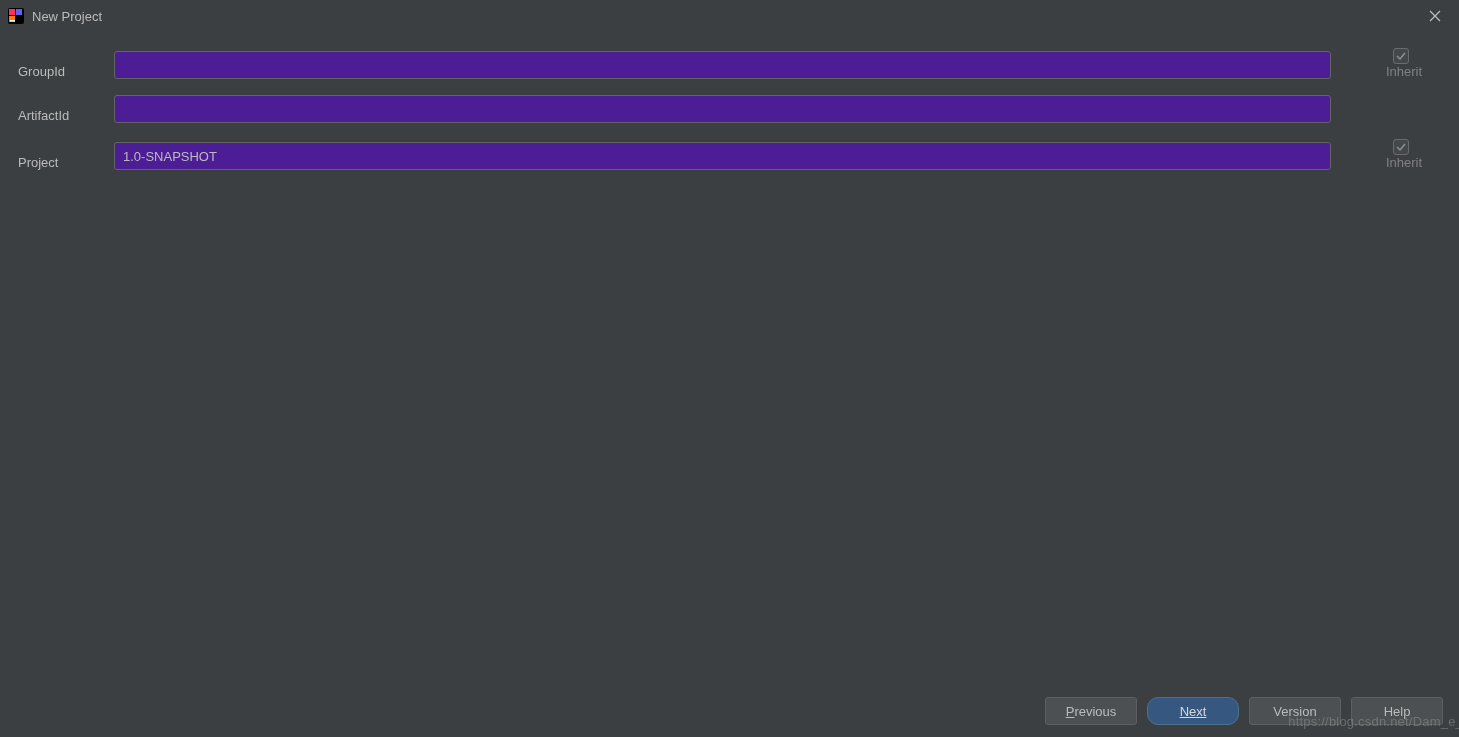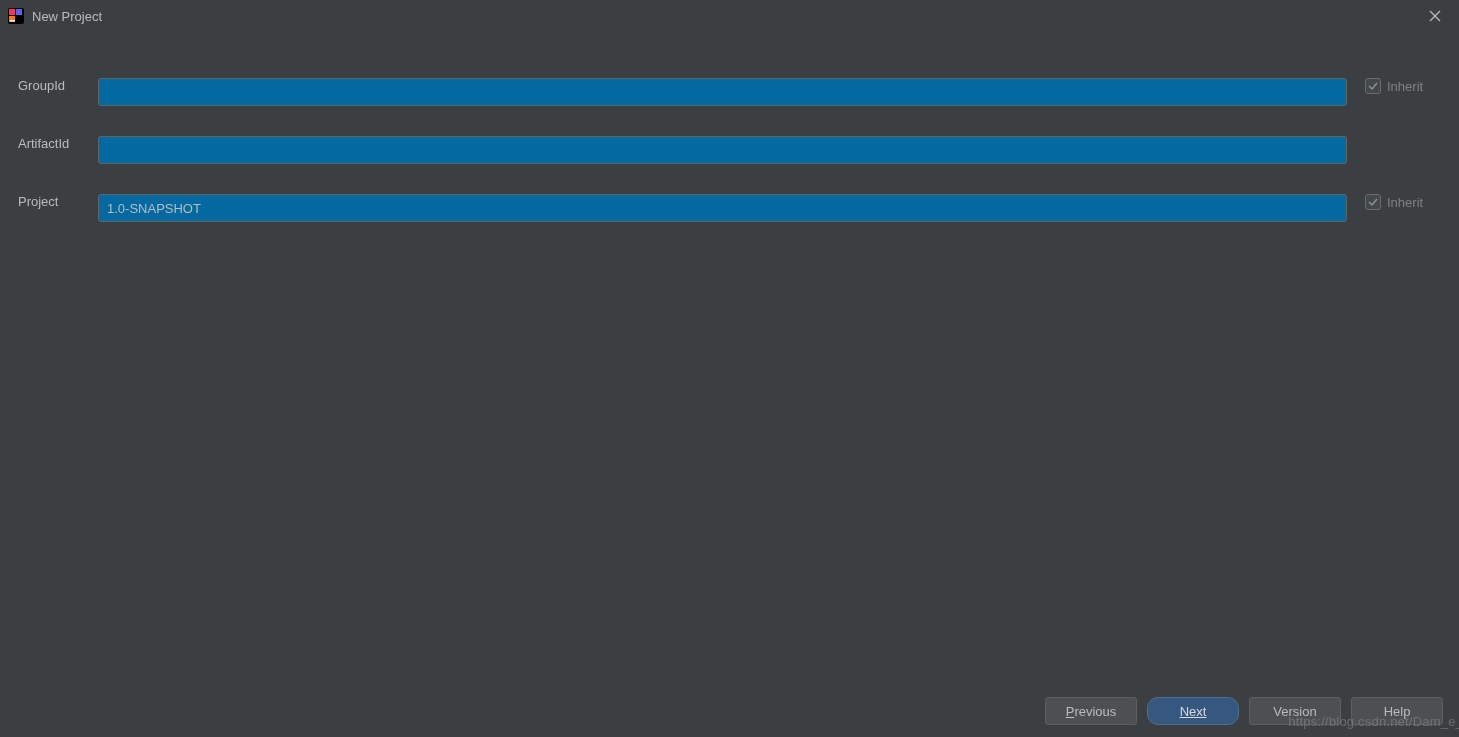--- a/index.html
+++ b/index.html
@@ -44,49 +44,49 @@
       align-items: center;
       justify-content: center;
       cursor: pointer;
       color: #bbbbbb;
     }
     .content {
       padding: 16px 16px 0 18px;
     }
     .form-row {
       display: flex;
-      align-items: flex-start;
+      align-items: flex-end;
       margin-bottom: 16px;
-      gap: 0;
-      margin-top: 30px;
+      gap: 16px;
     }
     .form-label {
       width: 80px;
       color: #bbbbbb;
       font-size: 13px;
       flex-shrink: 0;
     }
     .form-input {
       flex: 1;
       height: 28px;
-      background: #0369a1;
+      background: #4c1d95;
       border: 1px solid #646464;
       border-radius: 3px;
       color: #bbbbbb;
       padding: 0 8px;
       font-size: 13px;
       font-family: inherit;
       outline: none;
     }
     .inherit-wrap {
       display: flex;
       align-items: center;
       margin-left: 18px;
       width: 78px;
       flex-shrink: 0;
+      flex-direction: column;
     }
     .inherit-wrap.hidden {
       visibility: hidden;
     }
     .checkbox {
       width: 16px;
       height: 16px;
       background: #43494a;
       border: 1px solid #6b6b6b;
       border-radius: 3px;

